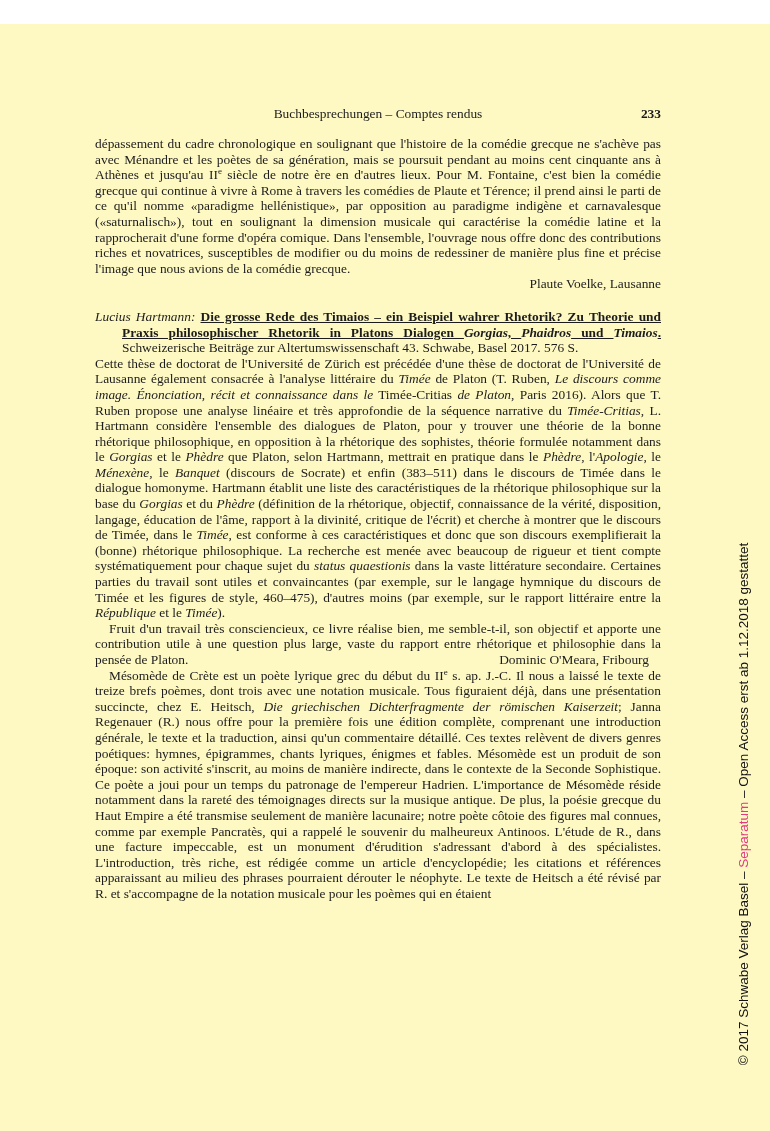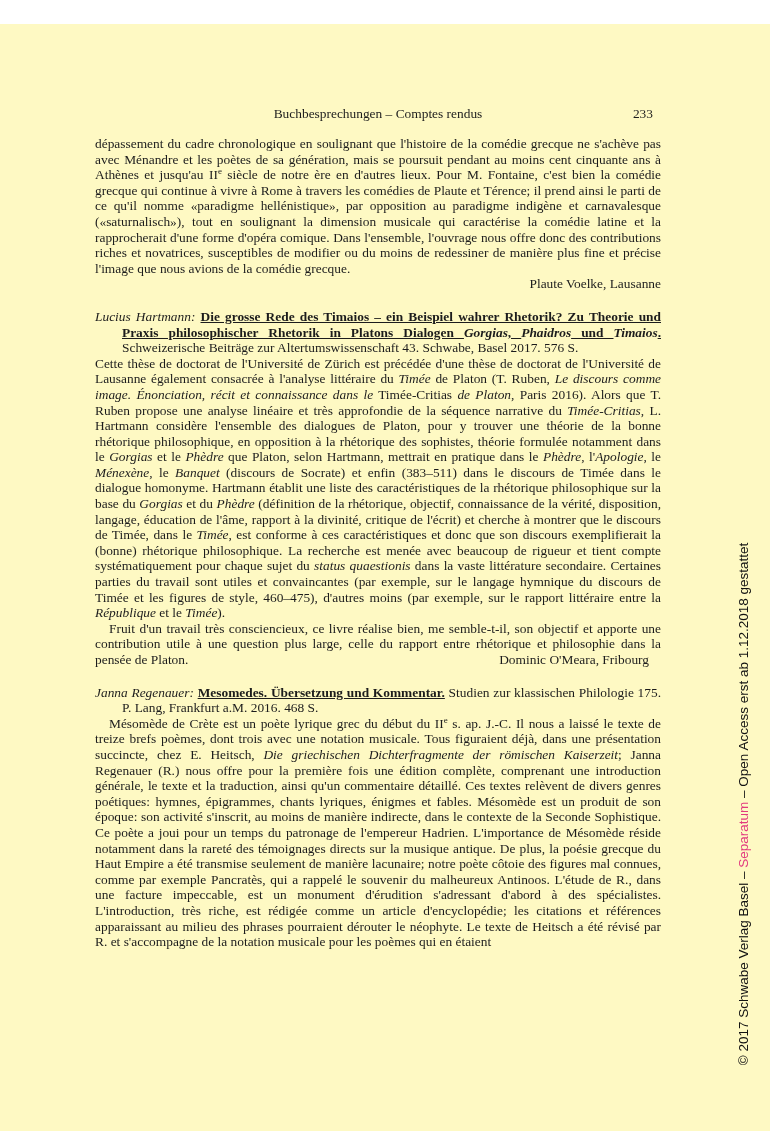--- a/index.html
+++ b/index.html
@@ -19,21 +19,21 @@
   }
   .page-header {
     position:relative;
     text-align:center;
     font-size:13.4px;
     line-height:16px;
     margin-bottom:14px;
   }
   .page-number {
     position:absolute;
-    right:8px; top:0;
+    right:0; top:0;font-weight:bold;
   }
   .blk {
     margin:0;
     font-size:13.4px;
     line-height:15.6px;
     text-align:justify;
   }
   .blk.paragraph { position:relative; }
   .blk.indent { text-indent:14px; }
   .blk.signature { text-align:right; }
@@ -73,22 +73,21 @@
     <div class="page-header">
       <span>Buchbesprechungen – Comptes rendus</span>
       <span class="page-number">233</span>
     </div>
 
     <div id="content-blocks">
         <p class="blk paragraph"><span>dépassement du cadre chronologique en soulignant que l'histoire de la comédie grecque ne s'achève pas avec Ménandre et les poètes de sa génération, mais se poursuit pendant au moins cent cinquante ans à Athènes et jusqu'au II</span><sup>e</sup><span> siècle de notre ère en d'autres lieux. Pour M. Fontaine, c'est bien la comédie grecque qui continue à vivre à Rome à travers les comédies de Plaute et Térence; il prend ainsi le parti de ce qu'il nomme «paradigme hellénistique», par opposition au paradigme indigène et carnavalesque («saturnalisch»), tout en soulignant la dimension musicale qui caractérise la comédie latine et la rapprocherait d'une forme d'opéra comique. Dans l'ensemble, l'ouvrage nous offre donc des contributions riches et novatrices, susceptibles de modifier ou du moins de redessiner de manière plus fine et précise l'image que nous avions de la comédie grecque.</span></p>
         <p class="blk signature">Plaute Voelke, Lausanne</p>
         <p class="blk review-heading"><span class="i">Lucius Hartmann: </span><span class="b">Die grosse Rede des Timaios – ein Beispiel wahrer Rhetorik? Zu Theorie und Praxis philosophischer Rhetorik in Platons Dialogen </span><span class="bi">Gorgias</span><span class="b">, </span><span class="bi">Phaidros</span><span class="b"> und </span><span class="bi">Timaios</span><span class="b">.</span><span> Schweizerische Beiträge zur Altertumswissenschaft 43. Schwabe, Basel 2017. 576 S.</span></p>
         <p class="blk paragraph"><span>Cette thèse de doctorat de l'Université de Zürich est précédée d'une thèse de doctorat de l'Université de Lausanne également consacrée à l'analyse littéraire du </span><span class="i">Timée</span><span> de Platon (T. Ruben, </span><span class="i">Le discours comme image. Énonciation, récit et connaissance dans le</span><span> Timée-Critias </span><span class="i">de Platon</span><span>, Paris 2016). Alors que T. Ruben propose une analyse linéaire et très approfondie de la séquence narrative du </span><span class="i">Timée-Critias</span><span>, L. Hartmann considère l'ensemble des dialogues de Platon, pour y trouver une théorie de la bonne rhétorique philosophique, en opposition à la rhétorique des sophistes, théorie formulée notamment dans le </span><span class="i">Gorgias</span><span> et le </span><span class="i">Phèdre</span><span> que Platon, selon Hartmann, mettrait en pratique dans le </span><span class="i">Phèdre</span><span>, l'</span><span class="i">Apologie</span><span>, le </span><span class="i">Ménexène</span><span>, le </span><span class="i">Banquet</span><span> (discours de Socrate) et enfin (383–511) dans le discours de Timée dans le dialogue homonyme. Hartmann établit une liste des caractéristiques de la rhétorique philosophique sur la base du </span><span class="i">Gorgias</span><span> et du </span><span class="i">Phèdre</span><span> (définition de la rhétorique, objectif, connaissance de la vérité, disposition, langage, éducation de l'âme, rapport à la divinité, critique de l'écrit) et cherche à montrer que le discours de Timée, dans le </span><span class="i">Timée</span><span>, est conforme à ces caractéristiques et donc que son discours exemplifierait la (bonne) rhétorique philosophique. La recherche est menée avec beaucoup de rigueur et tient compte systématiquement pour chaque sujet du </span><span class="i">status quaestionis</span><span> dans la vaste littérature secondaire. Certaines parties du travail sont utiles et convaincantes (par exemple, sur le langage hymnique du discours de Timée et les figures de style, 460–475), d'autres moins (par exemple, sur le rapport littéraire entre la </span><span class="i">République</span><span> et le </span><span class="i">Timée</span><span>).</span></p>
-        <p class="blk paragraph indent"><span>Fruit d'un travail très consciencieux, ce livre réalise bien, me semble-t-il, son objectif et apporte une contribution utile à une question plus large, celle du rapport entre rhétorique et philosophie dans la pensée de Platon.</span><span class="sig-inline">Dominic O'Meara, Fribourg</span></p>
-        <p class="blk review-heading"><span class="i">Janna Regenauer: </span><span class="b">Mesomedes. Übersetzung und Kommentar.</span><span> Studien zur klassischen Philologie 175. P. Lang, Frankfurt a.M. 2016. 468 S.</span></p>
+        <p class="blk paragraph indent"><span>Fruit d'un travail très consciencieux, ce livre réalise bien, me semble-t-il, son objectif et apporte une contribution utile à une question plus large, vaste du rapport entre rhétorique et philosophie dans la pensée de Platon.</span><span class="sig-inline">Dominic O'Meara, Fribourg</span></p>
         <p class="blk paragraph indent"><span>Mésomède de Crète est un poète lyrique grec du début du II</span><sup>e</sup><span> s. ap. J.-C. Il nous a laissé le texte de treize brefs poèmes, dont trois avec une notation musicale. Tous figuraient déjà, dans une présentation succincte, chez E. Heitsch, </span><span class="i">Die griechischen Dichterfragmente der römischen Kaiserzeit</span><span>; Janna Regenauer (R.) nous offre pour la première fois une édition complète, comprenant une introduction générale, le texte et la traduction, ainsi qu'un commentaire détaillé. Ces textes relèvent de divers genres poétiques: hymnes, épigrammes, chants lyriques, énigmes et fables. Mésomède est un produit de son époque: son activité s'inscrit, au moins de manière indirecte, dans le contexte de la Seconde Sophistique. Ce poète a joui pour un temps du patronage de l'empereur Hadrien. L'importance de Mésomède réside notamment dans la rareté des témoignages directs sur la musique antique. De plus, la poésie grecque du Haut Empire a été transmise seulement de manière lacunaire; notre poète côtoie des figures mal connues, comme par exemple Pancratès, qui a rappelé le souvenir du malheureux Antinoos. L'étude de R., dans une facture impeccable, est un monument d'érudition s'adressant d'abord à des spécialistes. L'introduction, très riche, est rédigée comme un article d'encyclopédie; les citations et références apparaissant au milieu des phrases pourraient dérouter le néophyte. Le texte de Heitsch a été révisé par R. et s'accompagne de la notation musicale pour les poèmes qui en étaient</span></p>
       </div>
   </div>
 
   <div class="sidebar">
     <span>© 2017 Schwabe Verlag Basel – </span><span id="separatum-text" style="color: rgb(226, 58, 127);">Separatum</span><span> – Open Access erst ab 1.12.2018 gestattet</span>
   </div>
 
 </div>
 

